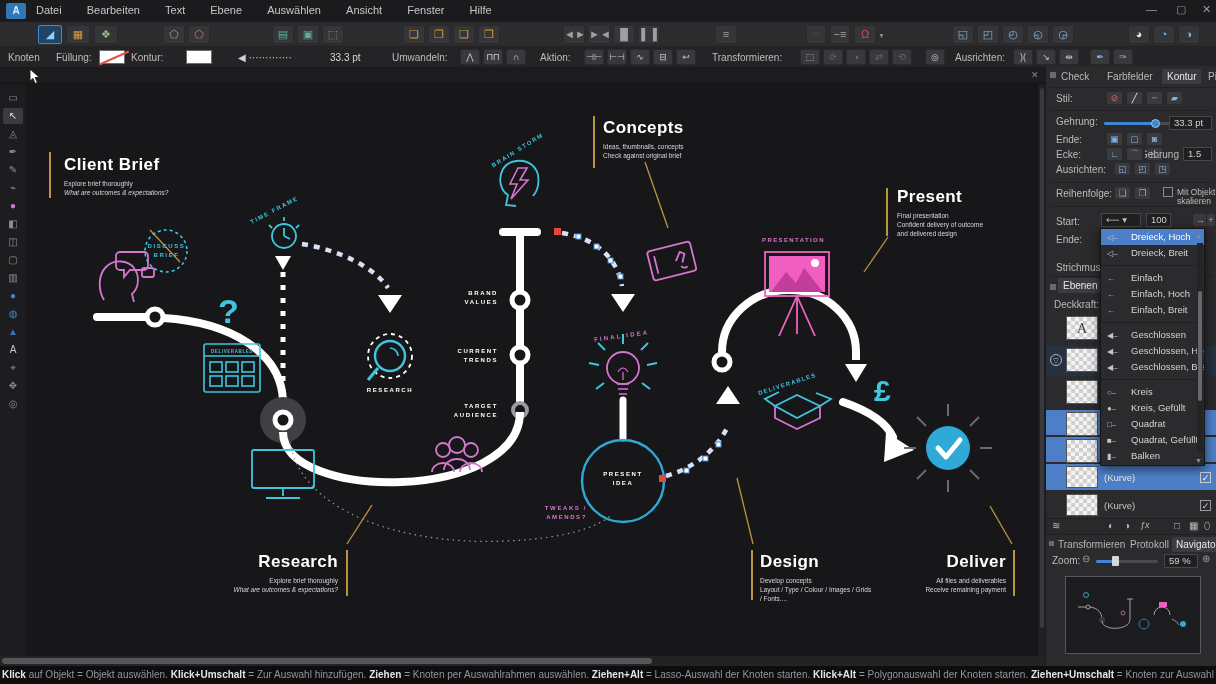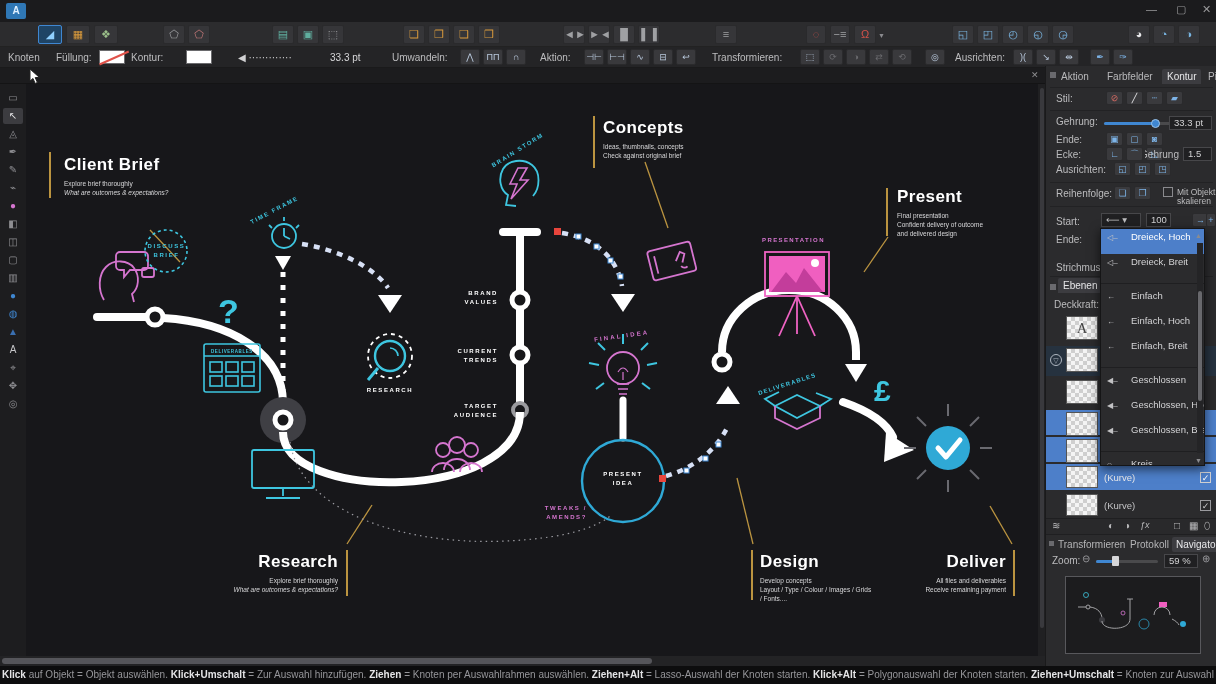--- a/index.html
+++ b/index.html
@@ -70,21 +70,21 @@
   .chk { position:absolute; width:10px; height:10px; border:1px solid #8a8a8e; background:#2b2b2d; }
 
   
   .lrow { position:absolute; left:0; width:171px; }
   .thumb { position:absolute; left:20px; top:2px; width:32px; height:24px; background:repeating-conic-gradient(#cfcfcf 0% 25%, #f4f4f4 0% 50%); background-size:8px 8px; border:1px solid #555; color:#444; font-family:"Liberation Serif", serif; font-size:14px; text-align:center; line-height:23px; }
   .lay-chk { position:absolute; right:6px; top:8px; width:11px; height:11px; border:1px solid #cfcfd1; font-size:9px; line-height:10px; text-align:center; color:#fff; background:transparent; }
   .kurve-lab { position:absolute; left:58px; top:8px; font-size:9.5px; color:#e8e8ea; }
 
   
   #dropdown { left:1100px; top:228px; width:105px; height:238px; background:#2b2b2d; border:1px solid #151516; box-shadow:0 3px 10px rgba(0,0,0,.6); z-index:40; overflow:hidden; }
-  .dd-item { position:relative; height:25px; line-height:16px; font-size:9.5px; color:#d4d4d6; padding-left:6px; white-space:nowrap; }
+  .dd-item { position:relative; height:16px; line-height:16px; font-size:9.5px; color:#d4d4d6; padding-left:6px; white-space:nowrap; }
   .dd-item .ar { display:inline-block; width:24px; color:#c2c2c4; font-size:8px; }
   .dd-item.sel { background:#4d7fc9; color:#fff; }
   .dd-sep { height:5px; border-bottom:1px solid #1f1f21; margin-bottom:4px; }
   #dd-scroll { position:absolute; right:1px; top:14px; width:6px; height:210px; background:#242426; }
   #dd-thumb { position:absolute; left:1px; top:48px; width:4px; height:110px; background:#68686c; border-radius:2px; }
   #dd-up { position:absolute; right:2px; top:3px; color:#8b8b8e; font-size:7px; }
   #dd-dn { position:absolute; right:2px; bottom:1px; color:#8b8b8e; font-size:7px; }
 
   
   .btab { position:absolute; top:2px; font-size:10px; color:#b5b5b7; padding:2px 4px; }
@@ -97,20 +97,30 @@
 
   .cursor-svg { z-index:60; }
 </style>
 </head>
 <body>
 
 <div id="app">
 
   <div id="titlebar" class="abs">
     <div id="app-logo" class="abs">A</div>
+    <div id="menu" class="abs">
+      <span class="menu-item">Datei</span>
+      <span class="menu-item">Bearbeiten</span>
+      <span class="menu-item">Text</span>
+      <span class="menu-item">Ebene</span>
+      <span class="menu-item">Auswählen</span>
+      <span class="menu-item">Ansicht</span>
+      <span class="menu-item">Fenster</span>
+      <span class="menu-item">Hilfe</span>
+    </div>
     <span class="abs winctl" style="left:1146px">—</span>
     <span class="abs winctl" style="left:1176px">▢</span>
     <span class="abs winctl" style="left:1202px">✕</span>
   </div>
 
   <div id="toolbar" class="abs">
     <div class="tile sel" style="left:38px;width:24px;color:#8fd0ff"><span class="gi">◢</span></div>
     <div class="tile" style="left:66px;width:24px;color:#d99a3c"><span class="gi">▦</span></div>
     <div class="tile" style="left:94px;width:24px;color:#9bc08a"><span class="gi">❖</span></div>
     <div class="tile" style="left:163px;width:22px"><span class="gi">⬠</span></div>
@@ -457,21 +467,21 @@
   <div id="hscroll" class="abs">
       <div id="hthumb" class="abs"></div>
     </div>
   <div id="vscroll" class="abs">
       <div id="vthumb" class="abs"></div>
     </div>
 
   <div id="rightpanel" class="abs">
 
     <span class="abs" style="left:4px;top:6px;width:6px;height:6px;background:#6a6a6e"></span>
-    <span class="ptab" style="left:10px">Aktion</span>
+    <span class="ptab" style="left:10px">Check</span>
     <span class="ptab" style="left:56px">Farbfelder</span>
     <span class="ptab active" style="left:116px">Kontur</span>
     <span class="ptab" style="left:157px;width:40px;overflow:hidden">Pinsel</span>
     <div class="pdiv" style="top:21px"></div>
 
     <span class="prow-lab" style="left:10px;top:27px">Stil:</span>
     <span class="pbtn" style="left:60px;top:25px;color:#d46a62">⊘</span>
     <span class="pbtn" style="left:80px;top:25px;background:#50505 5;color:#e8e8ea">╱</span>
     <span class="pbtn" style="left:100px;top:25px">┄</span>
     <span class="pbtn" style="left:120px;top:25px">▰</span>

